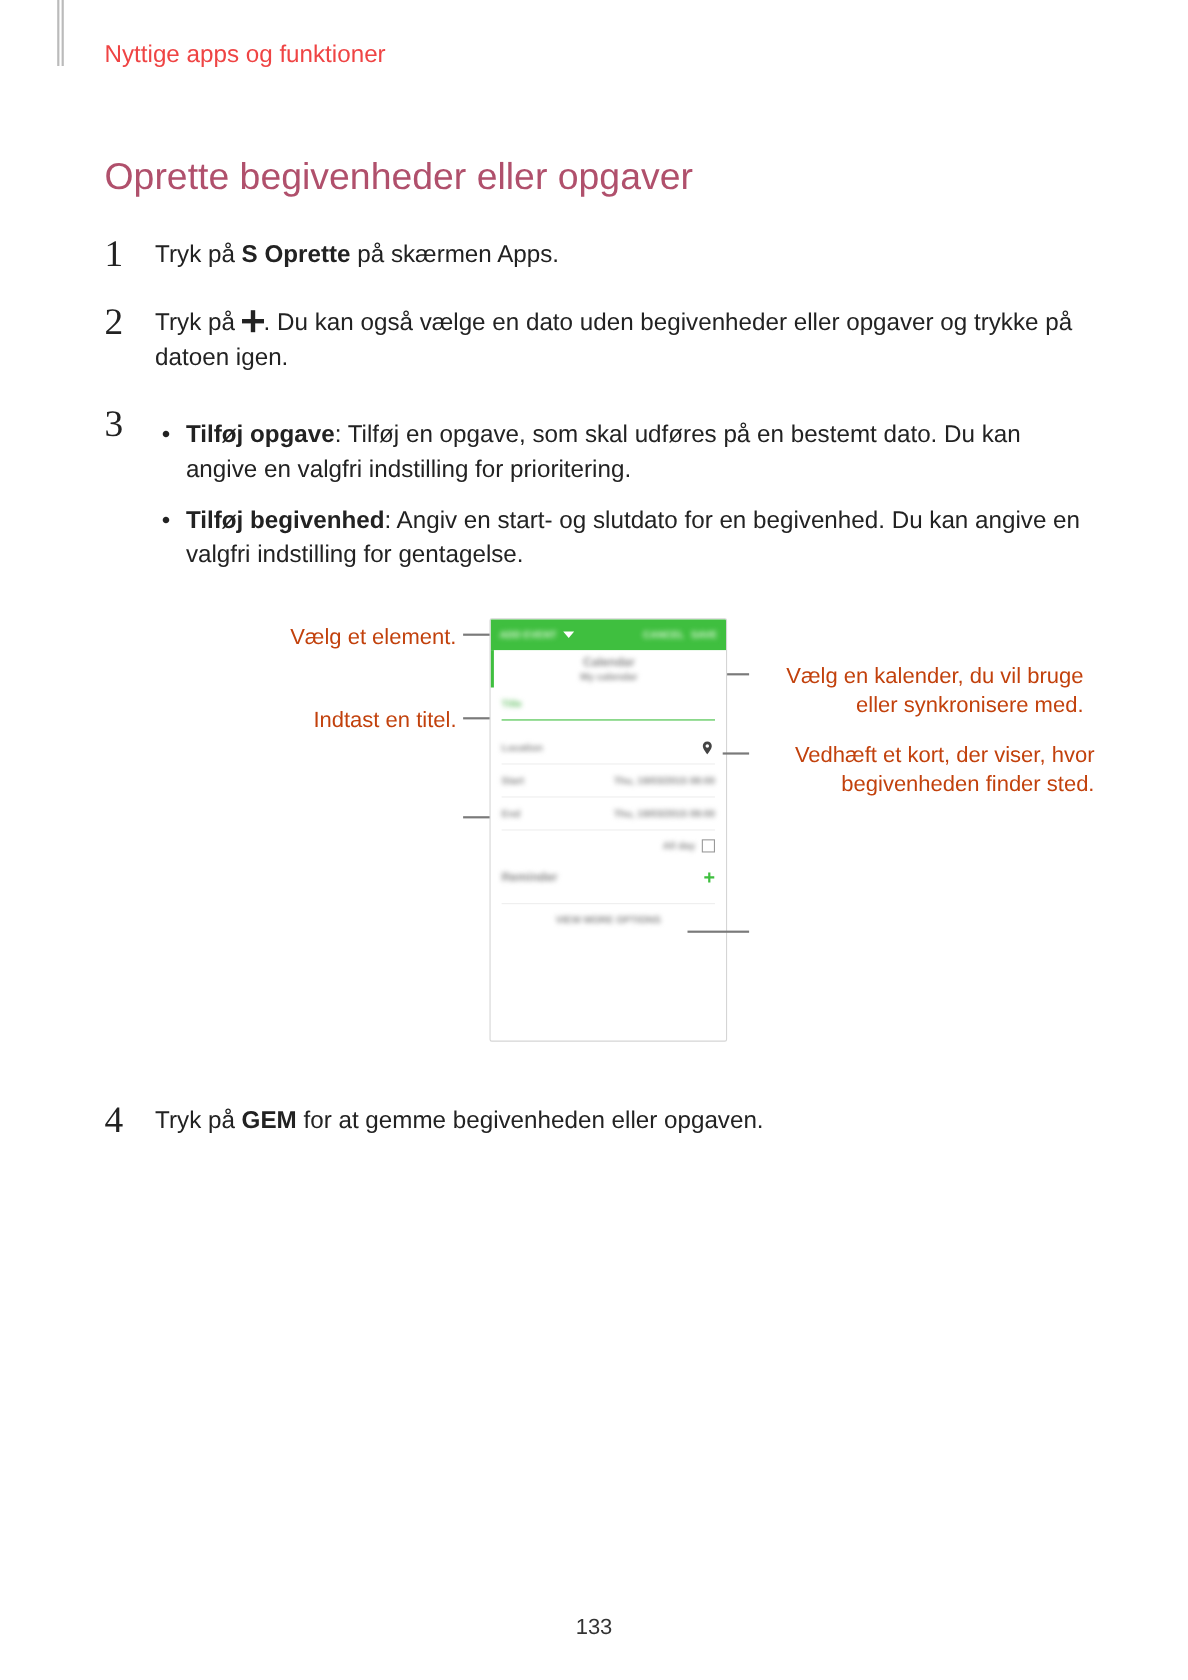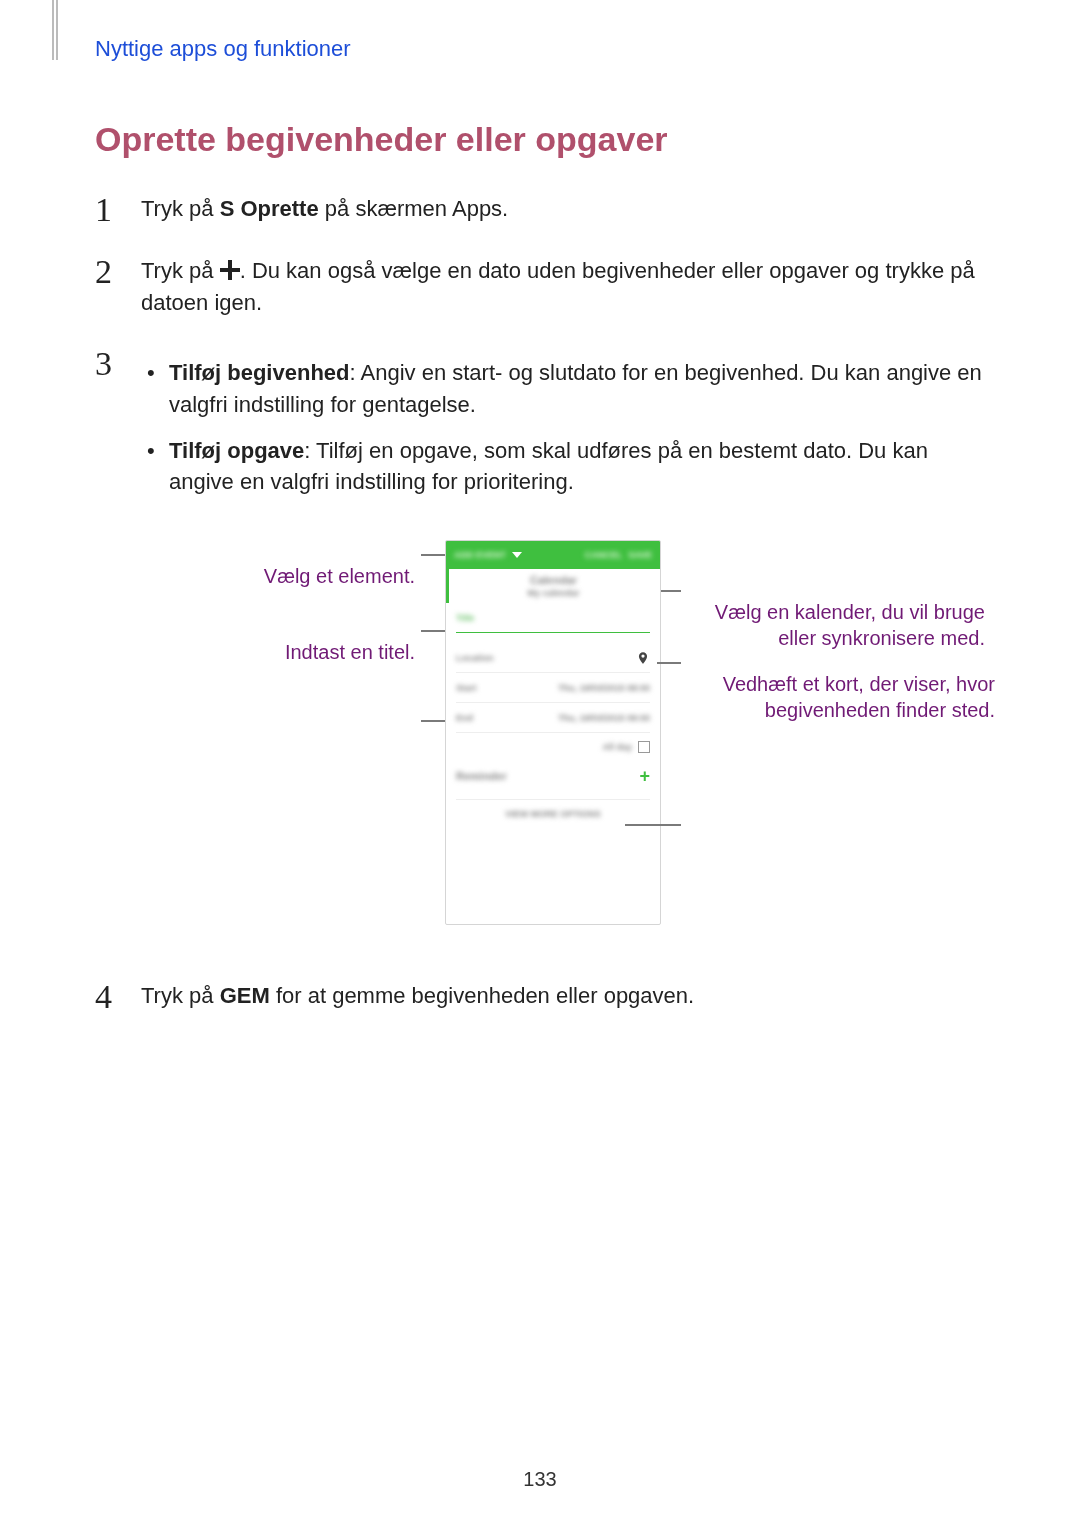--- a/index.html
+++ b/index.html
@@ -17,28 +17,28 @@
     top: 0; left: 52px;
     width: 6px; height: 60px;
     border-left: 2px solid #bbb;
     border-right: 2px solid #bbb;
   }
   .content {
     padding: 36px 90px 0 95px;
   }
   .page-header {
     font-size: 22px;
-    color: #1d4ed8;
-    margin-bottom: 58px;
+    color: #ef4444;
+    margin-bottom: 80px;
     font-weight: 400;
   }
   h2.section-title {
     color: #b0506c;
     font-size: 34px;
-    font-weight: 700;
+    font-weight: 400;
     margin-bottom: 34px;
   }
   .step {
     display: flex;
     gap: 18px;
     margin-bottom: 28px;
   }
   .step-num {
     font-size: 34px;
     font-weight: 400;
@@ -90,23 +90,22 @@
   
   .diagram {
     position: relative;
     width: 860px;
     height: 410px;
     margin: 20px 0 30px 30px;
   }
   .callout {
     position: absolute;
     font-size: 20px;
-    color: #701a75;
+    color: #c2410c;
     line-height: 1.3;
-    margin-top: 19px;
   }
   .callout.left { text-align: right; }
   .callout.right { text-align: right; }
   .line {
     position: absolute;
     background: #7a7a7a;
   }
   .line.h { height: 1.5px; }
   .line.v { width: 1.5px; }
 
@@ -209,22 +208,22 @@
     <div class="step-num">2</div>
     <div class="step-body">
       <span>Tryk på </span><span class="plus-icon"></span><span>. Du kan også vælge en dato uden begivenheder eller opgaver og trykke på datoen igen.</span>
     </div>
   </div>
 
   <div class="step">
     <div class="step-num">3</div>
     <div class="step-body">
       <ul class="bullets">
+        <li><b>Tilføj opgave</b><span>: Tilføj en opgave, som skal udføres på en bestemt dato. Du kan angive en valgfri indstilling for prioritering.</span></li>
         <li><b>Tilføj begivenhed</b><span>: Angiv en start- og slutdato for en begivenhed. Du kan angive en valgfri indstilling for gentagelse.</span></li>
-        <li><b>Tilføj opgave</b><span>: Tilføj en opgave, som skal udføres på en bestemt dato. Du kan angive en valgfri indstilling for prioritering.</span></li>
       </ul>
     </div>
   </div>
 
   <div class="diagram">
 
     <div class="callout left" style="left:0; top:4px; width:290px;">Vælg et element.</div>
     <div class="line h" style="left:296px; top:14px; width:60px;"></div>
 
     <div class="callout left" style="left:0; top:80px; width:290px;">Indtast en titel.</div>

